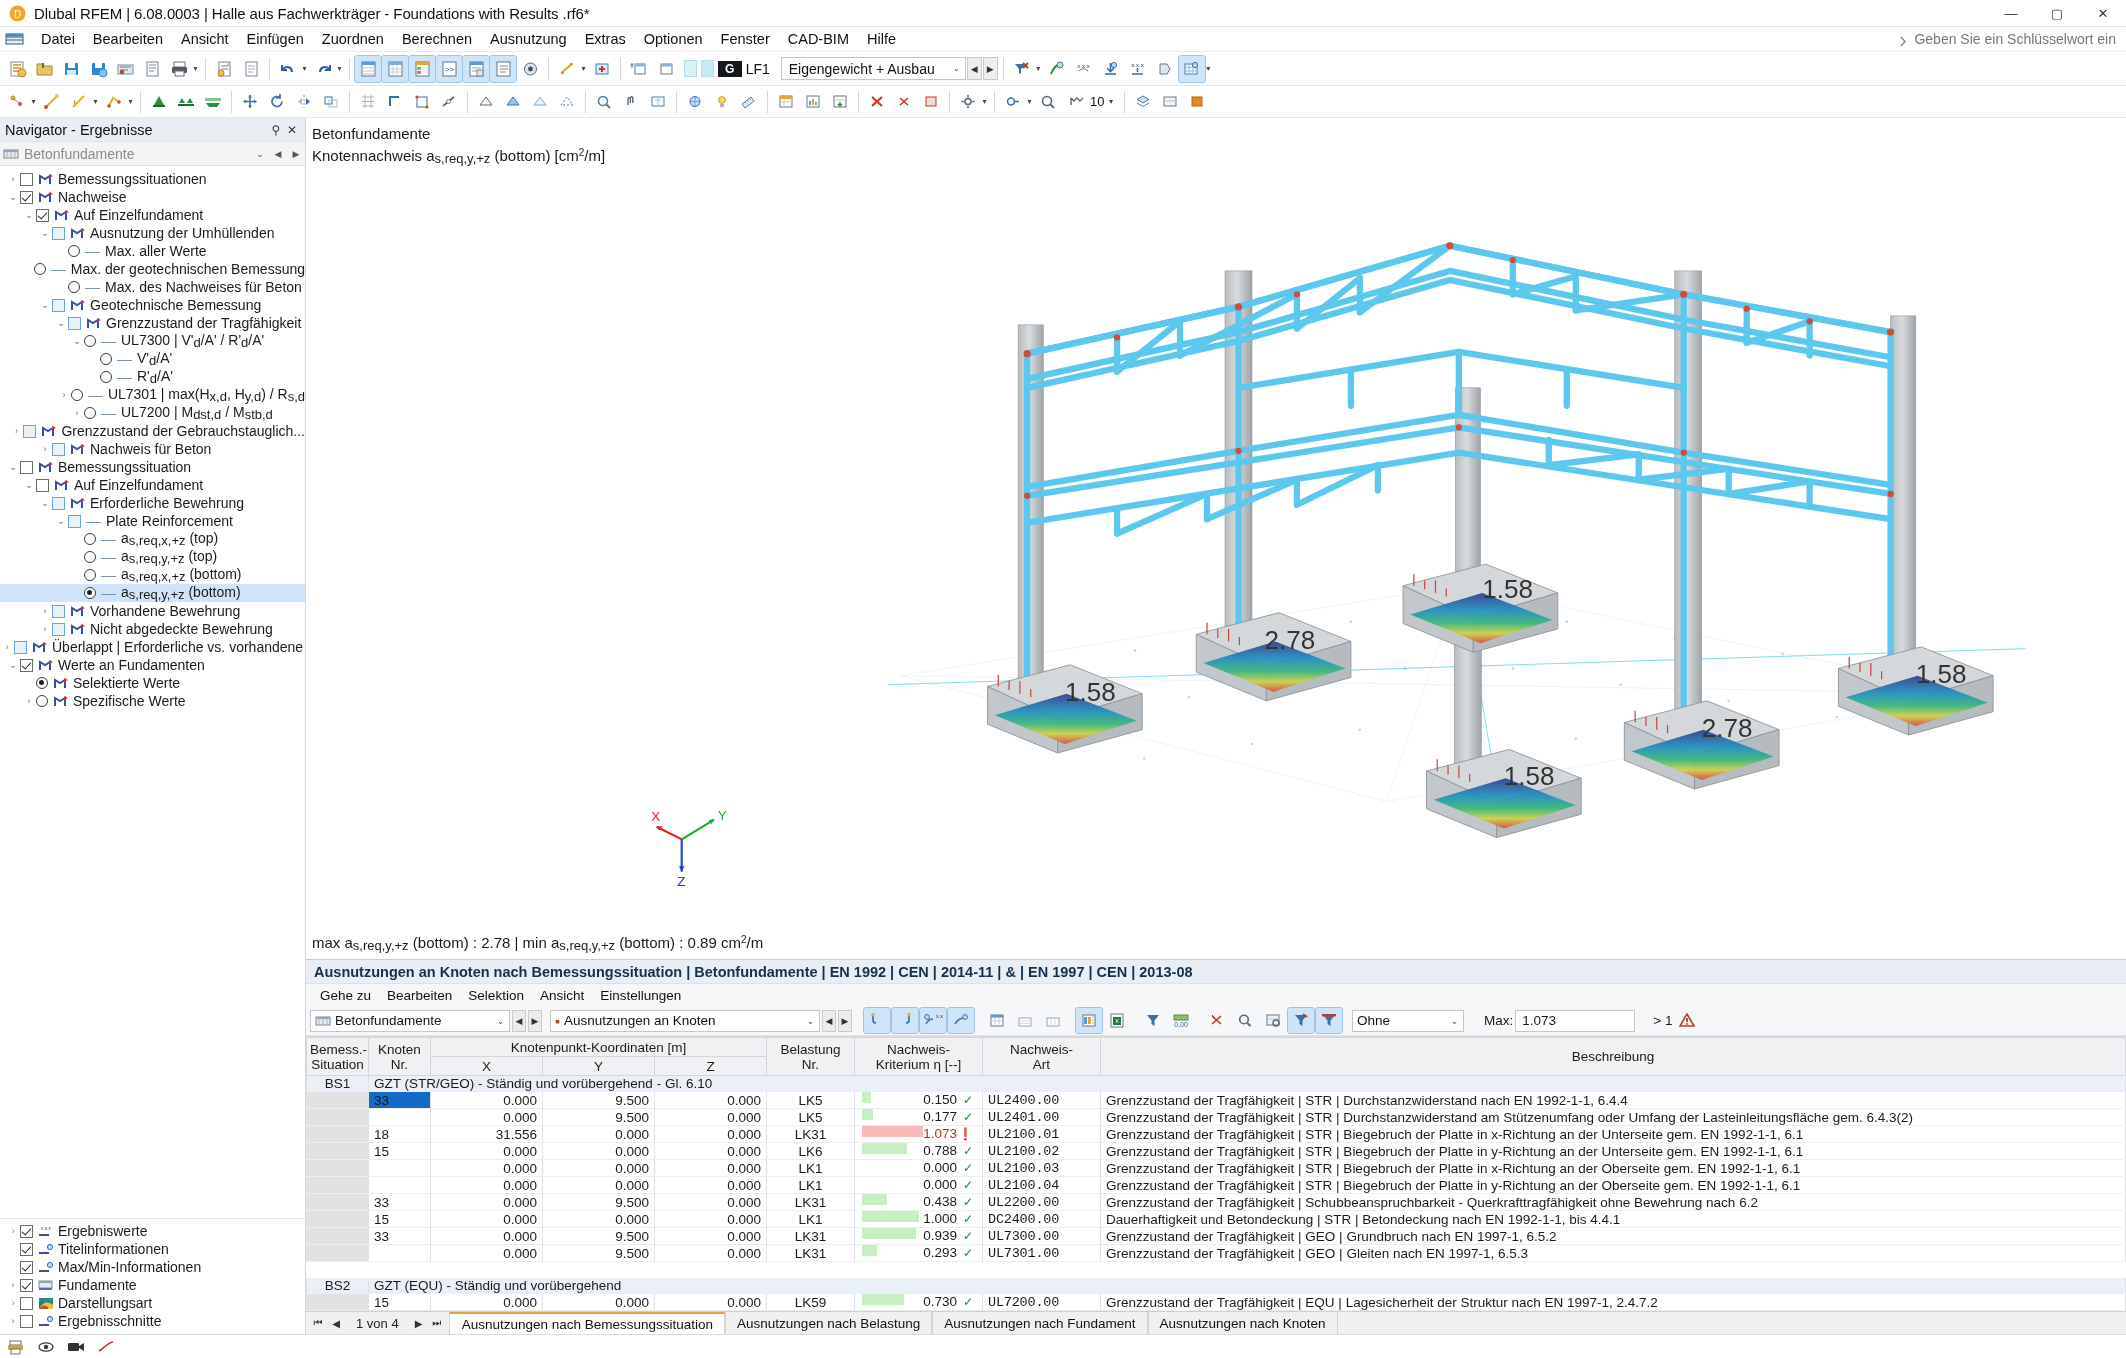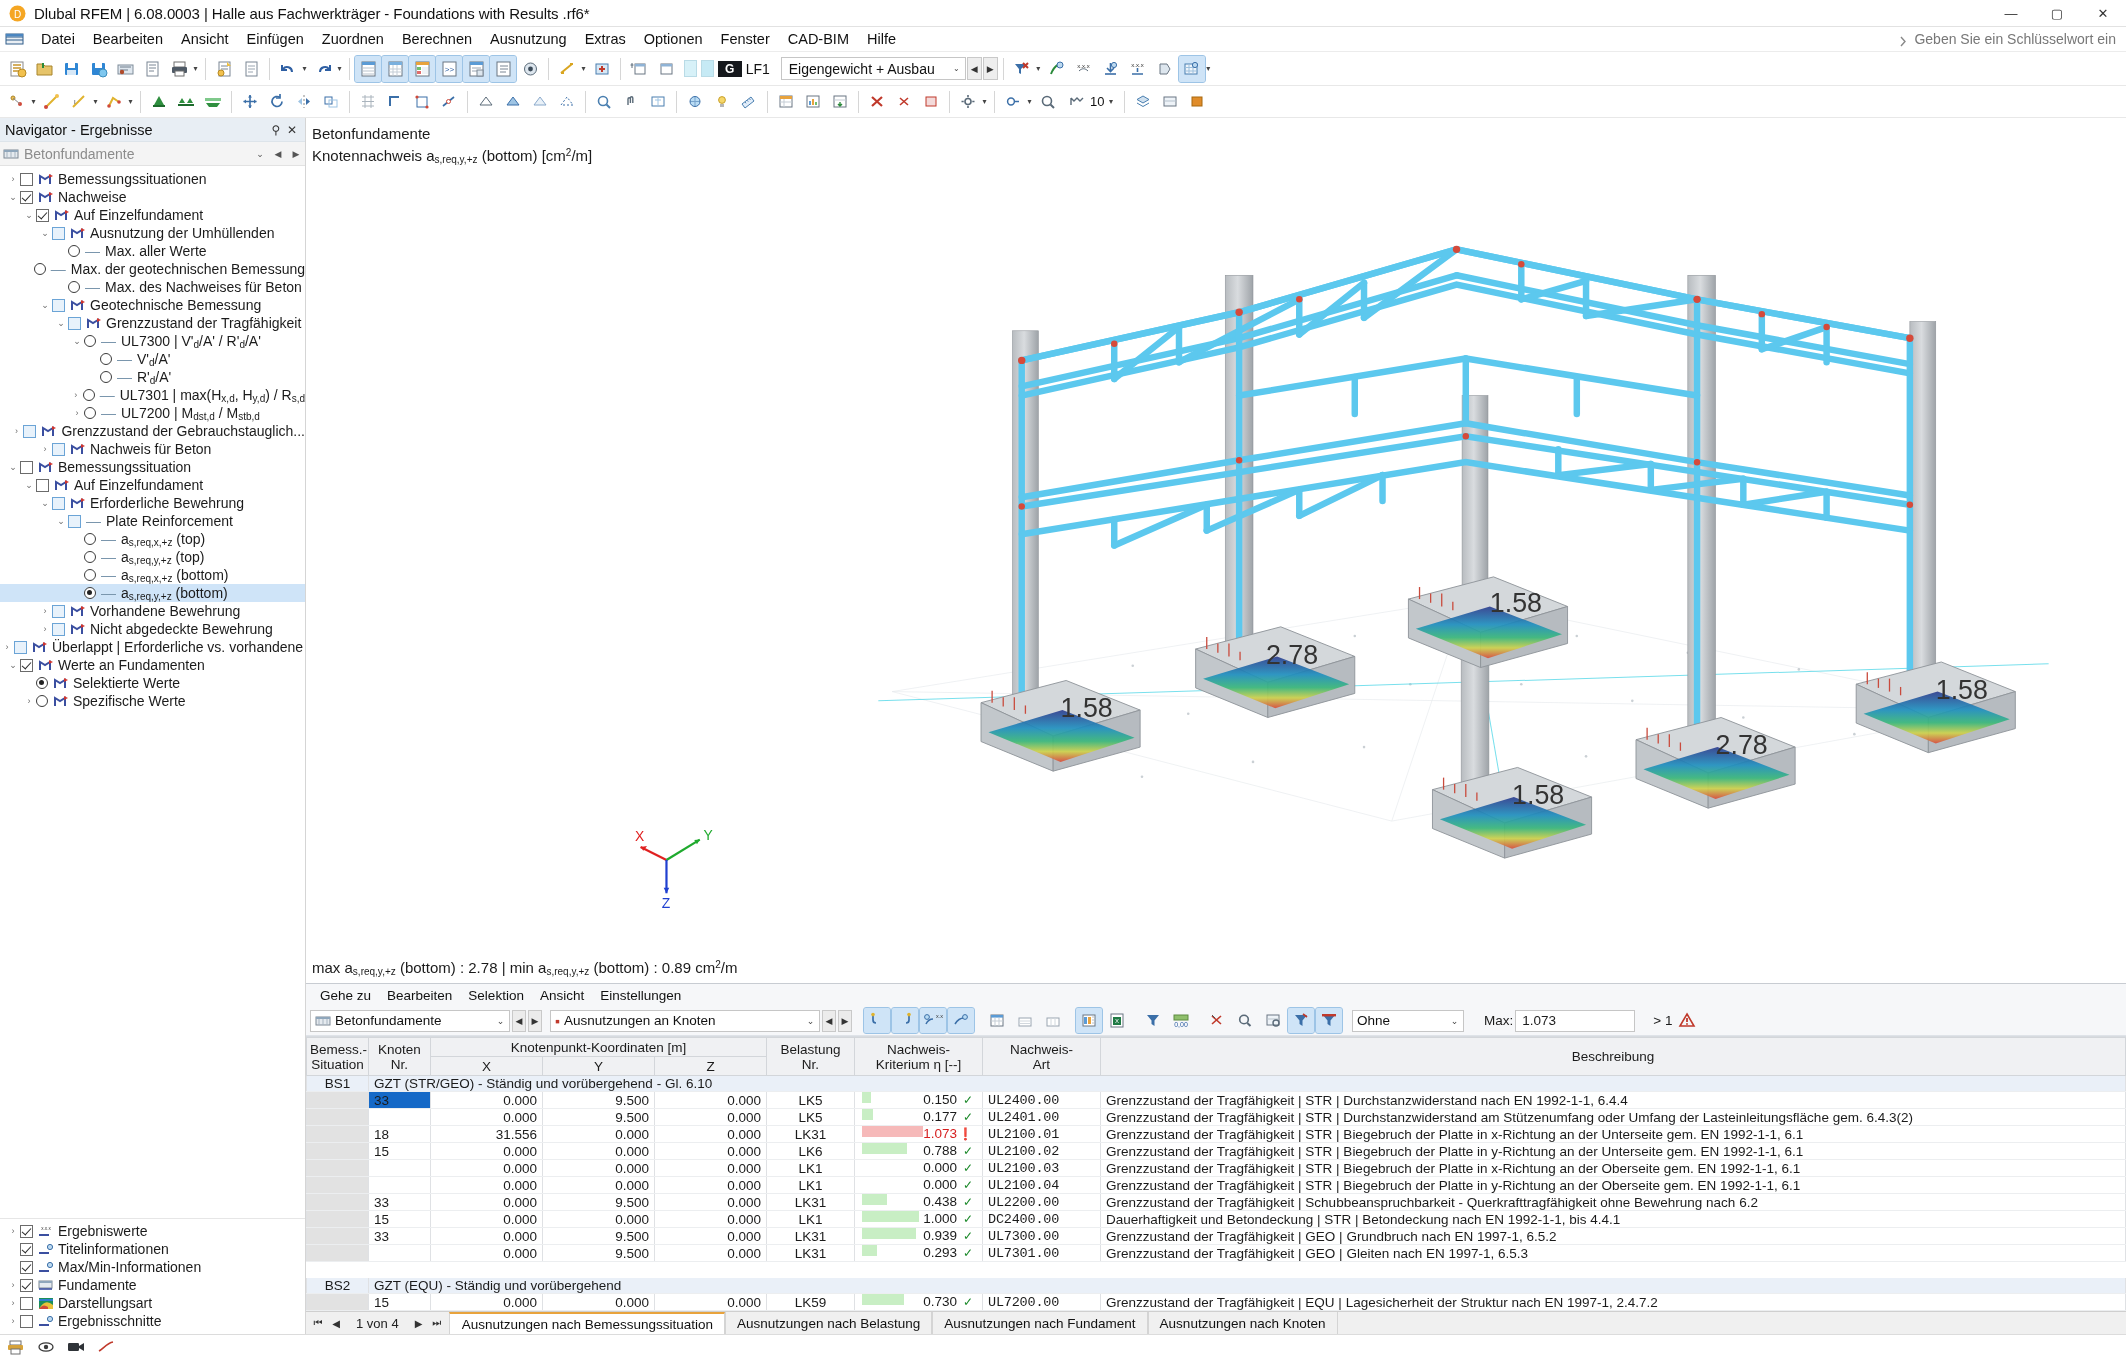--- a/index.html
+++ b/index.html
@@ -94,21 +94,21 @@
   .rb.on:after{content:"";position:absolute;left:2.4px;top:2.4px;width:5px;height:5px;border-radius:50%;background:#222;}
   .ticon{width:17px;height:14px;flex:0 0 17px;margin-right:4px;display:flex;align-items:center;justify-content:center;}
   .navbottom{flex:0 0 auto;border-top:1px solid #e6e6e6;padding:3px 0 4px;background:#fff;}
 
   
   .main{flex:1;display:flex;flex-direction:column;min-width:0;min-height:0;background:#ffffff;}
   .viewport{
     flex:1;position:relative;background:#ffffff;min-height:0;overflow:hidden;
   }
   .vp-title{position:absolute;left:6px;top:6px;font-size:15px;color:#1b1b1b;line-height:19px;}
-  sub{font-size:10px;vertical-align:-2px;}
+  sub{font-size:13px;vertical-align:-2px;}
   sup{font-size:10px;vertical-align:5px;}
   .vp-minmax{position:absolute;left:6px;bottom:6px;font-size:15px;color:#1b1b1b;}
 
   
   .respanel{flex:0 0 auto;display:flex;flex-direction:column;background:#f6f7f9;border-top:1px solid #c8ccd2;}
   .res-title{
     height:24px;flex:0 0 24px;background:#e8eef4;display:flex;align-items:center;padding:0 8px;
     font-size:14.5px;font-weight:bold;color:#13304d;border-bottom:1px solid #dbe3ea;
   }
   .res-menu{height:22px;flex:0 0 22px;display:flex;align-items:center;padding-left:6px;background:#f6f7f9;}
@@ -1354,20 +1354,21 @@
             <text x="25" y="82" font-size="15" fill="#2040d0" font-family="Liberation Sans">Z</text>
           </g>
         </svg>
 
         <div class="vp-minmax">
           <span>max a</span><sub>s,req,y,+z</sub><span> (bottom)</span> : <span>2.78</span> | <span>min a</span><sub>s,req,y,+z</sub><span> (bottom)</span> : <span>0.89</span> <span>cm</span><sup>2</sup><span>/m</span>
         </div>
       </div>
 
       <div class="respanel">
+        <div class="res-title">Ausnutzungen an Knoten nach Bemessungssituation | Betonfundamente | EN 1992 | CEN | 2014-11 | &amp; | EN 1997 | CEN | 2013-08</div>
         <div class="res-menu" id="resmenu">
             <div class="mi">Gehe zu</div>
             <div class="mi">Bearbeiten</div>
             <div class="mi">Selektion</div>
             <div class="mi">Ansicht</div>
             <div class="mi">Einstellungen</div>
           </div>
         <div class="res-toolbar">
           <div class="rsel" style="width:200px">
             <svg width="16" height="14" viewBox="0 0 16 14">

